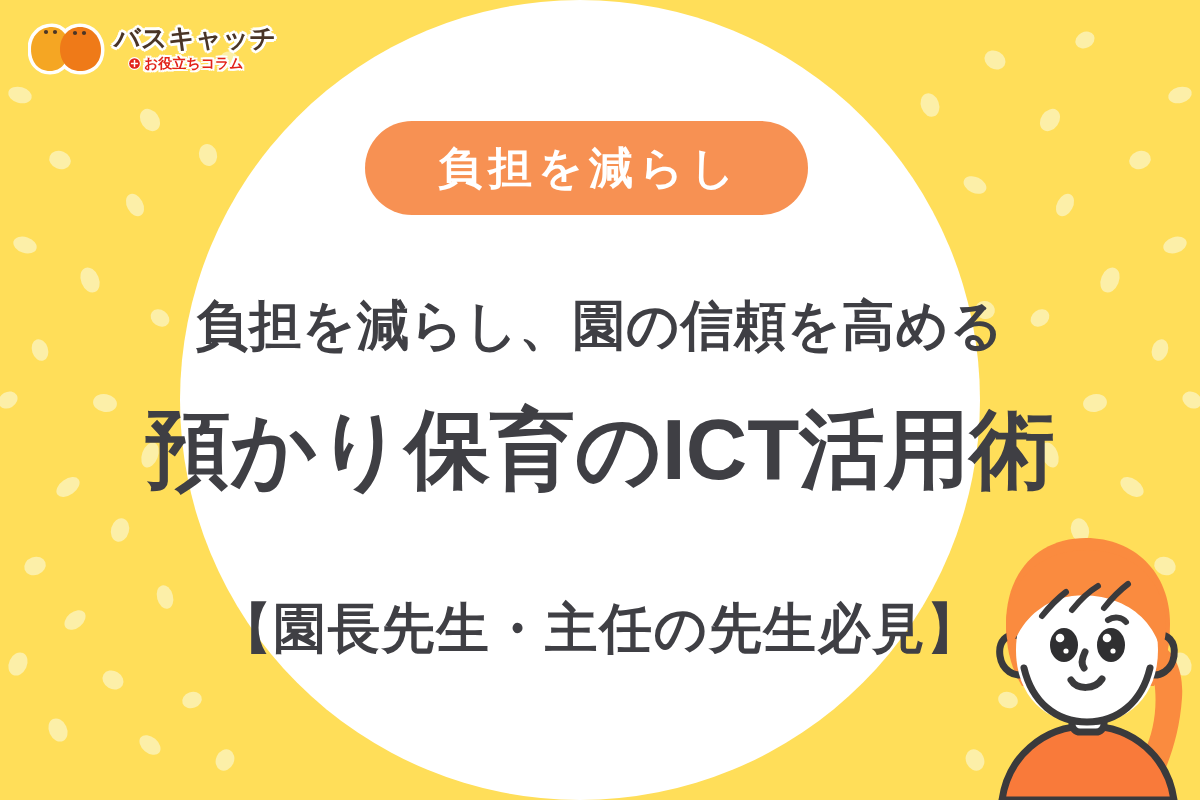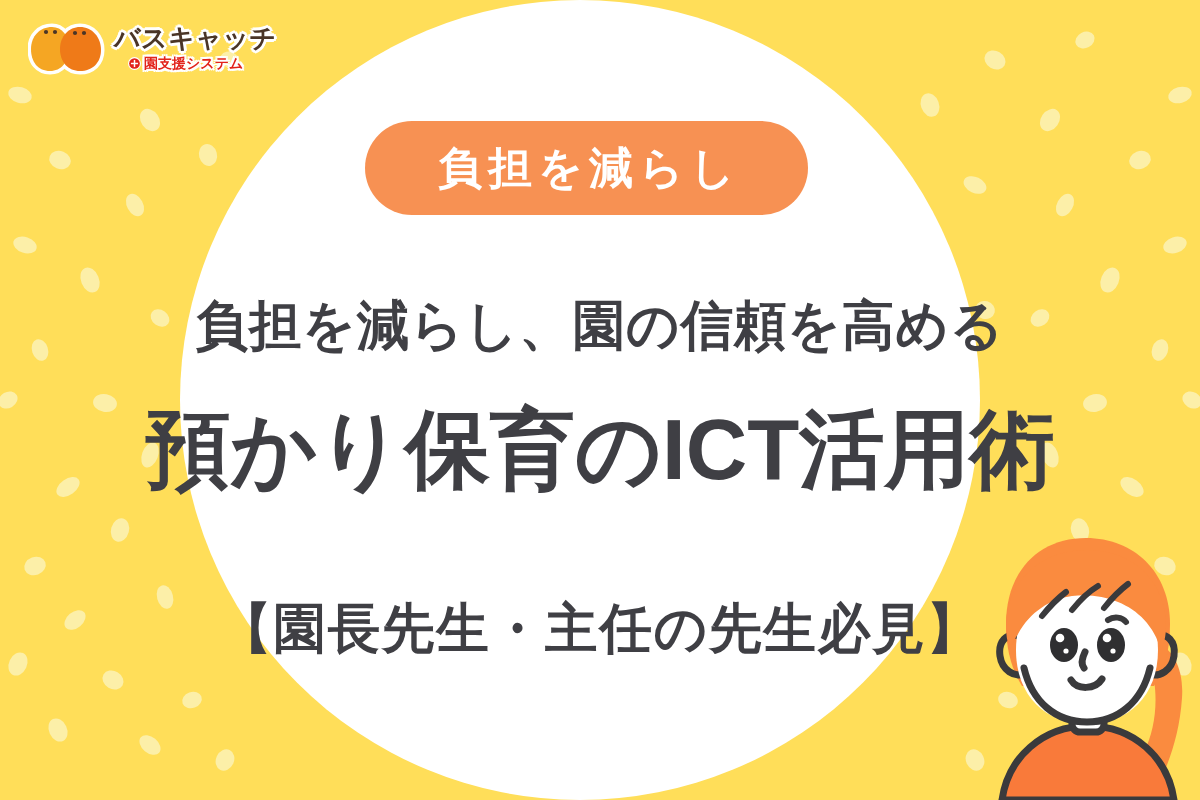--- a/index.html
+++ b/index.html
@@ -182,21 +182,21 @@
     </svg>
     <div id="logo-text-wrap">
       <div id="logo-title">バスキャッチ</div>
       <div id="logo-sub">
         <svg class="cross" viewBox="0 0 16 16">
           <circle cx="8" cy="8" r="8" fill="#fff"></circle>
           <circle cx="8" cy="8" r="6.6" fill="#E2231A"></circle>
           <rect x="7.1" y="3.6" width="1.8" height="8.8" fill="#fff"></rect>
           <rect x="3.6" y="7.1" width="8.8" height="1.8" fill="#fff"></rect>
         </svg>
-        <span>園支援システム</span>
+        <span>お役立ちコラム</span>
       </div>
     </div>
   </div>
 
   <div id="badge">
     <span id="badge-label">負担を減らし</span>
   </div>
 
   <div class="headline-block" id="sub-headline">負担を減らし、園の信頼を高める</div>
   <div class="headline-block" id="main-headline">預かり保育のICT活用術</div>

